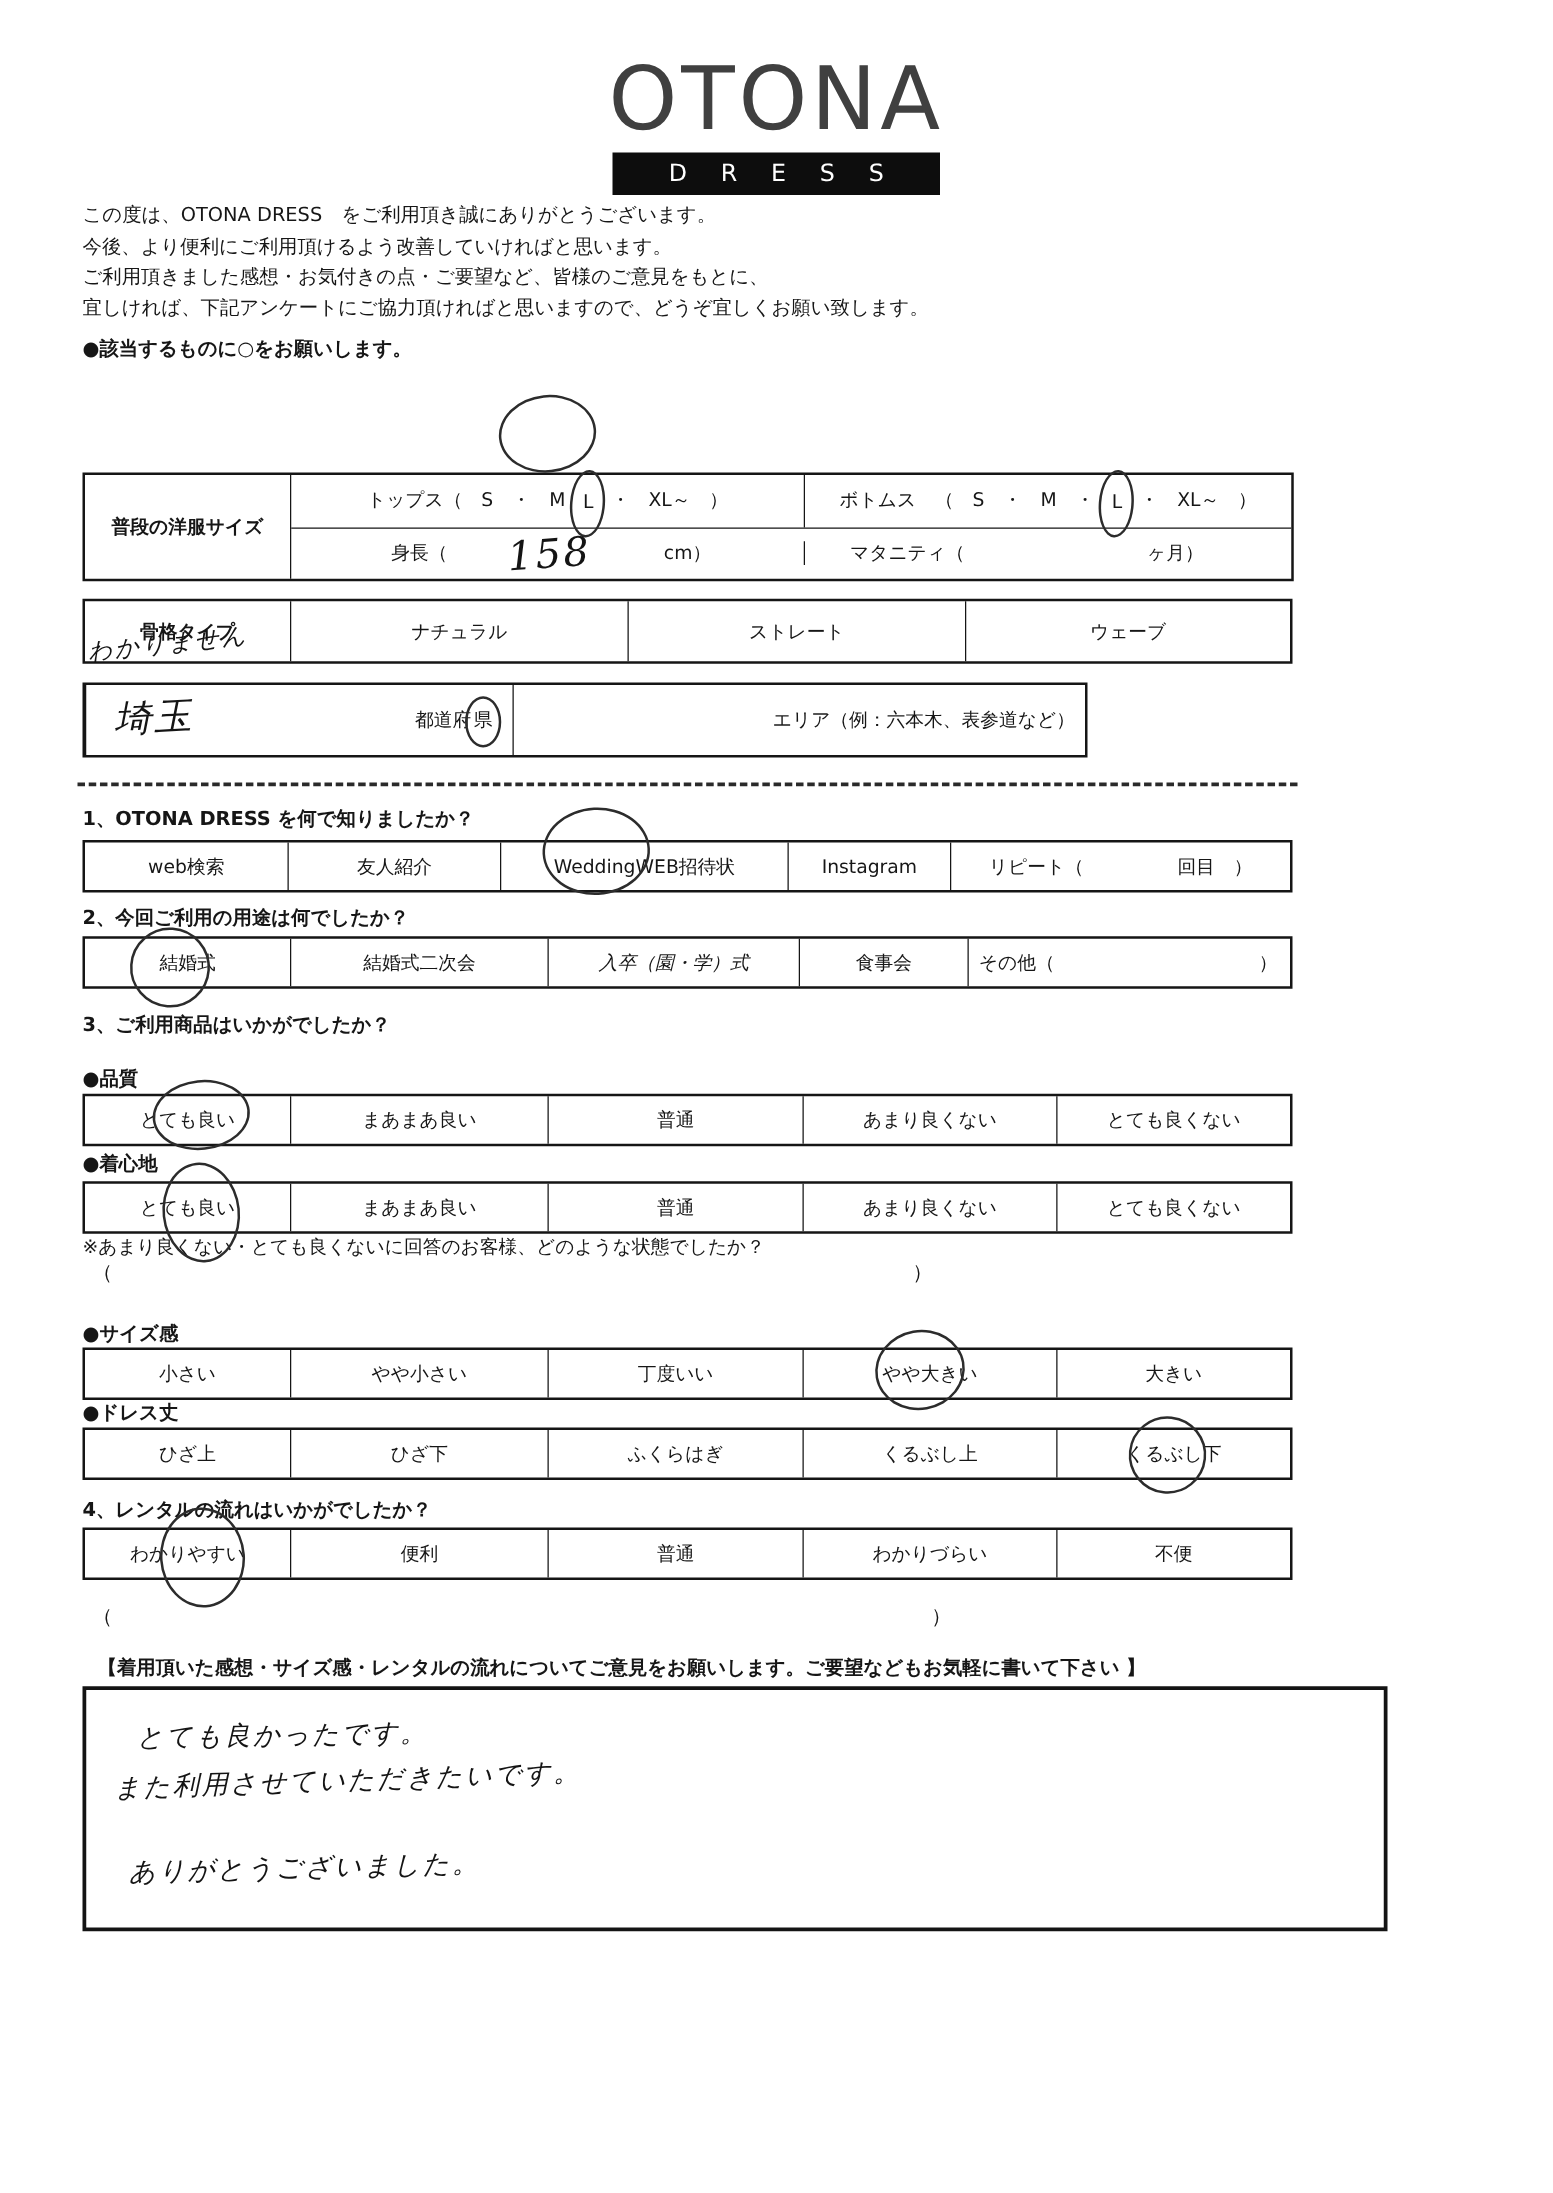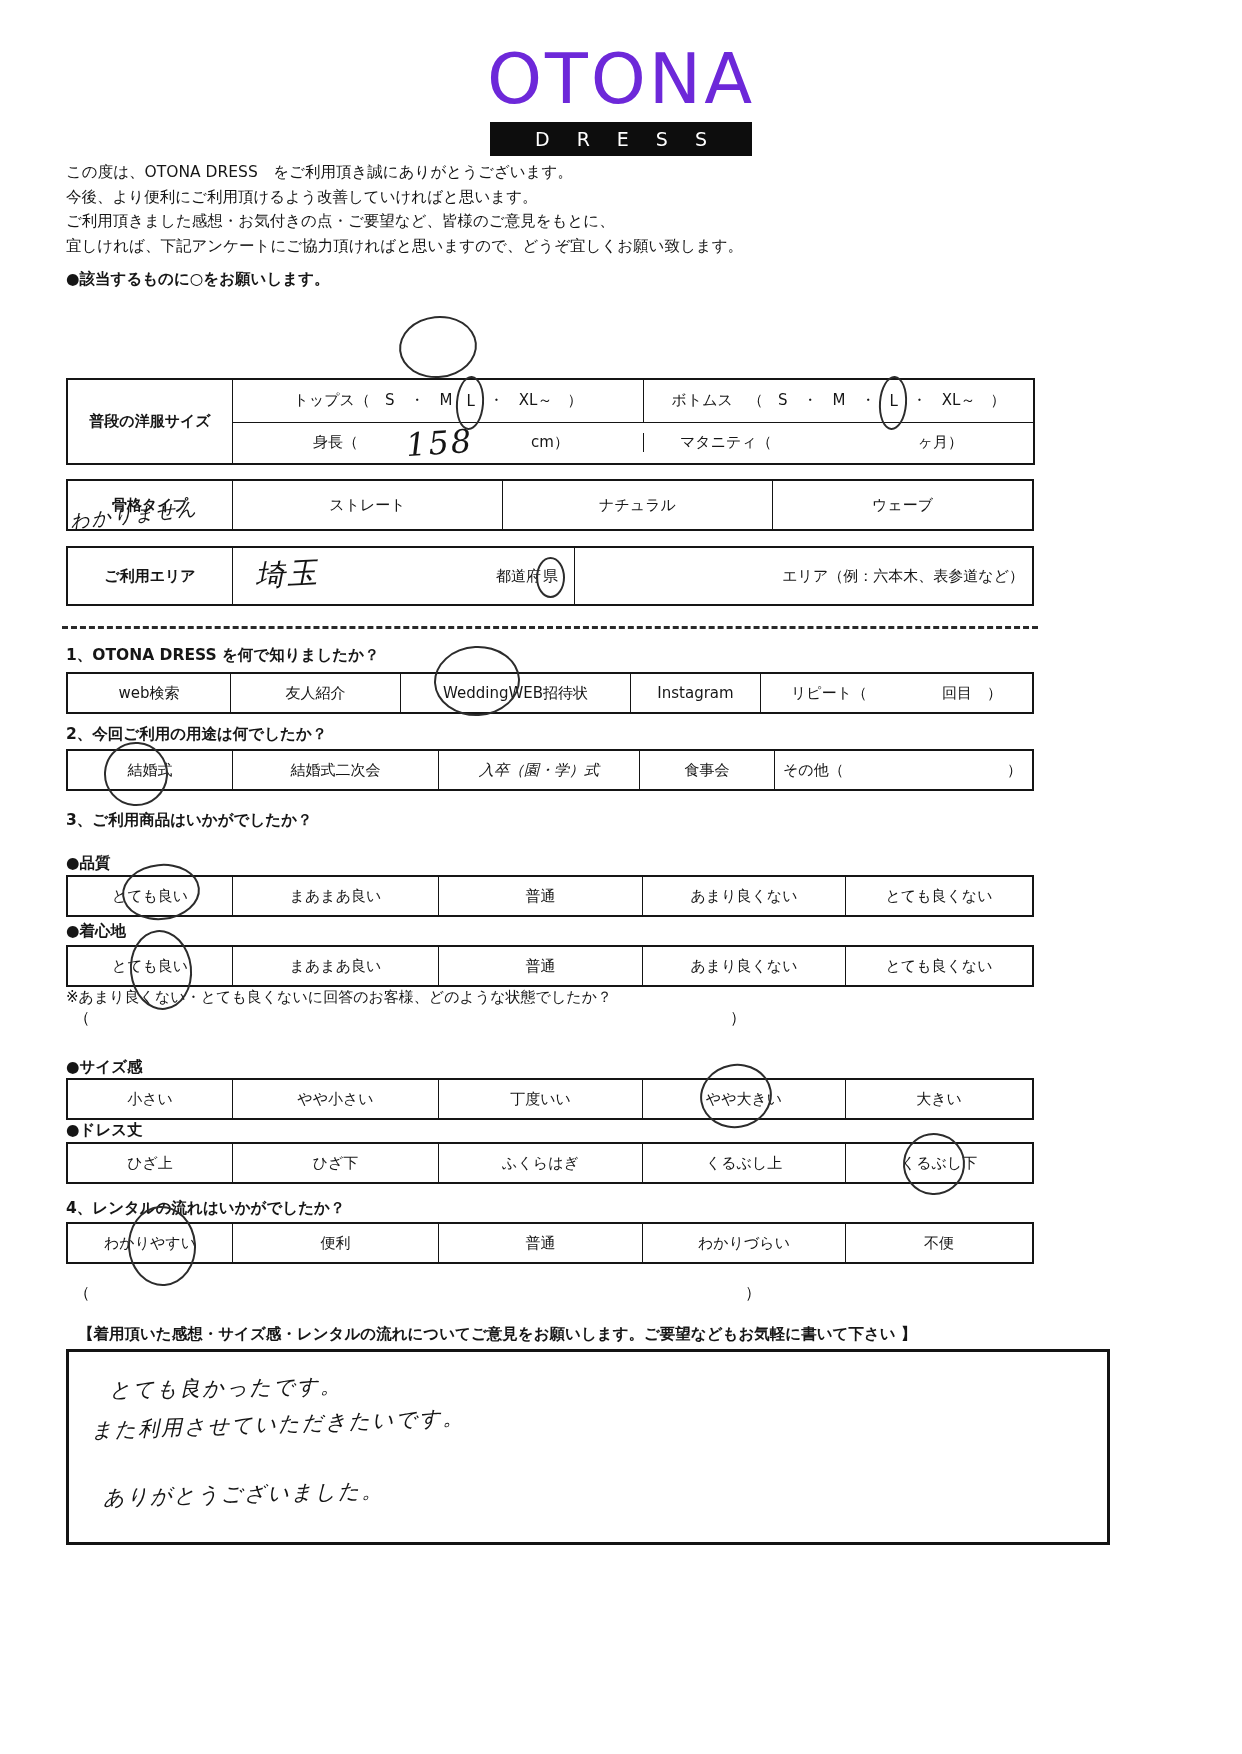--- a/index.html
+++ b/index.html
@@ -1,21 +1,21 @@
 <!DOCTYPE html>
 <html><head>
 <meta charset="utf-8">
 <style>
   html,body { margin:0; padding:0; background:#ffffff; }
   .page { position:relative; width:1242px; height:1754px; background:#ffffff;
           font-family:"DejaVu Sans", sans-serif; color:#161616; overflow:hidden; }
 
   
   .logo-title { position:absolute; top:46px; left:0; width:100%; text-align:center;
-                font-size:70px; line-height:66px; letter-spacing:3px; color:#6d28d9; }
+                font-size:70px; line-height:66px; letter-spacing:3px; color:#404040; }
   .logo-bar { position:absolute; top:122px; left:50%; transform:translateX(-50%);
               width:262px; height:34px; background:#0d0d0d; color:#ffffff;
               display:flex; align-items:center; justify-content:center;
               font-size:19px; letter-spacing:27px; text-indent:27px; }
 
   
   .intro { position:absolute; left:66px; top:160px; font-size:15.5px; line-height:24.5px; }
 
   .lbl  { position:absolute; font-weight:bold; font-size:15.5px; white-space:nowrap; }
   .note { position:absolute; font-size:15px; white-space:nowrap; }
@@ -94,28 +94,27 @@
         <div class="cell" style="flex:1; justify-content:space-between;">
           <span style="margin-left:36px;">マタニティ（</span>
           <span style="margin-right:70px;">ヶ月）</span>
         </div>
       </div>
     </div>
   </div>
 
   <div class="tbl" style="left:66px; top:479px; height:48px;">
     <div class="cell first head" style="width:164px;">骨格タイプ</div>
+    <div class="cell" style="width:270px;">ナチュラル</div>
     <div class="cell" style="width:270px;">ストレート</div>
-    <div class="cell" style="width:270px;">ナチュラル</div>
     <div class="cell" style="width:260px;">ウェーブ</div>
   </div>
   <div class="hand" style="position:absolute; left:70px; top:502px; font-size:19px; transform:rotate(-6deg);">わかりません</div>
 
   <div class="tbl" style="left:66px; top:546px; height:56px;">
-    <div class="cell first head" style="width:164px;">ご利用エリア</div>
     <div class="cell" style="width:342px; justify-content:flex-end; padding-right:14px;">
       <span class="hand" style="position:absolute; left:22px; top:6px; font-size:30px; transform:rotate(-3deg);">埼玉</span>
       <span>都道府</span>
       <span class="inline-circ" style="margin:0 2px;">
         <span>県</span>
         <i class="ring" style="inset:-10px -7px -12px -7px; transform:rotate(0deg);"></i>
       </span>
     </div>
     <div class="cell" style="width:458px; justify-content:flex-end; padding-right:8px;">エリア（例：六本木、表参道など）</div>
   </div>

